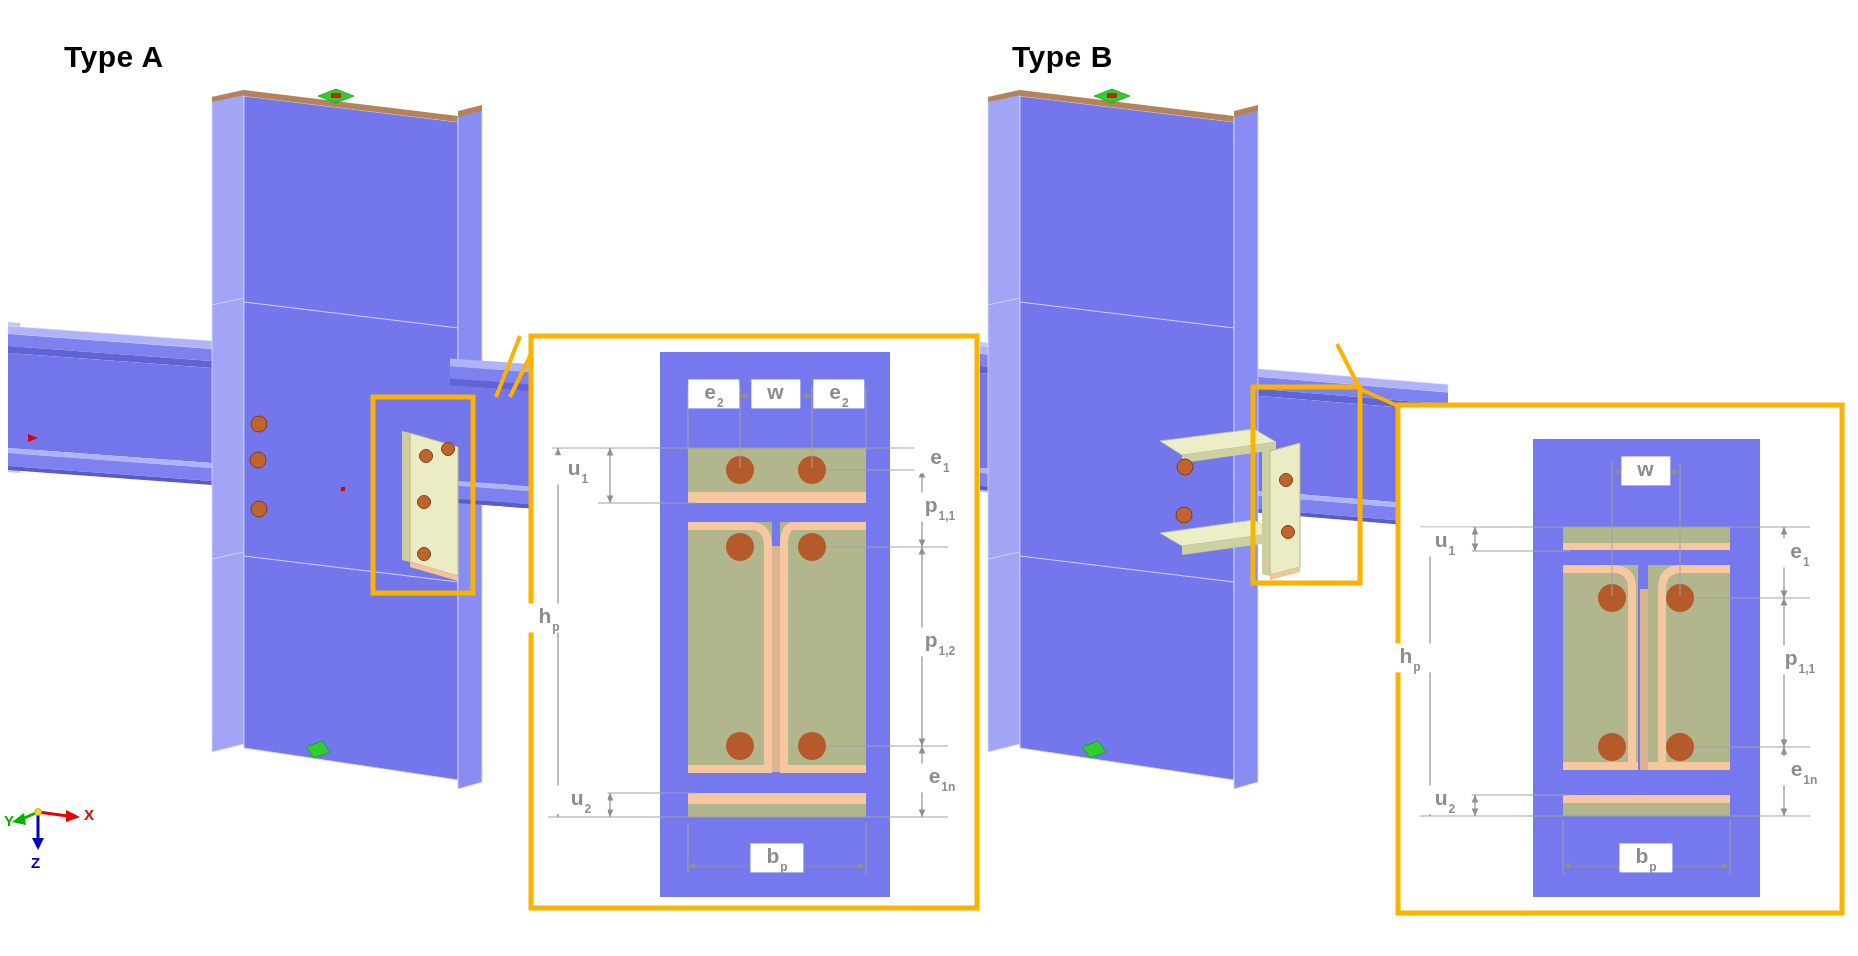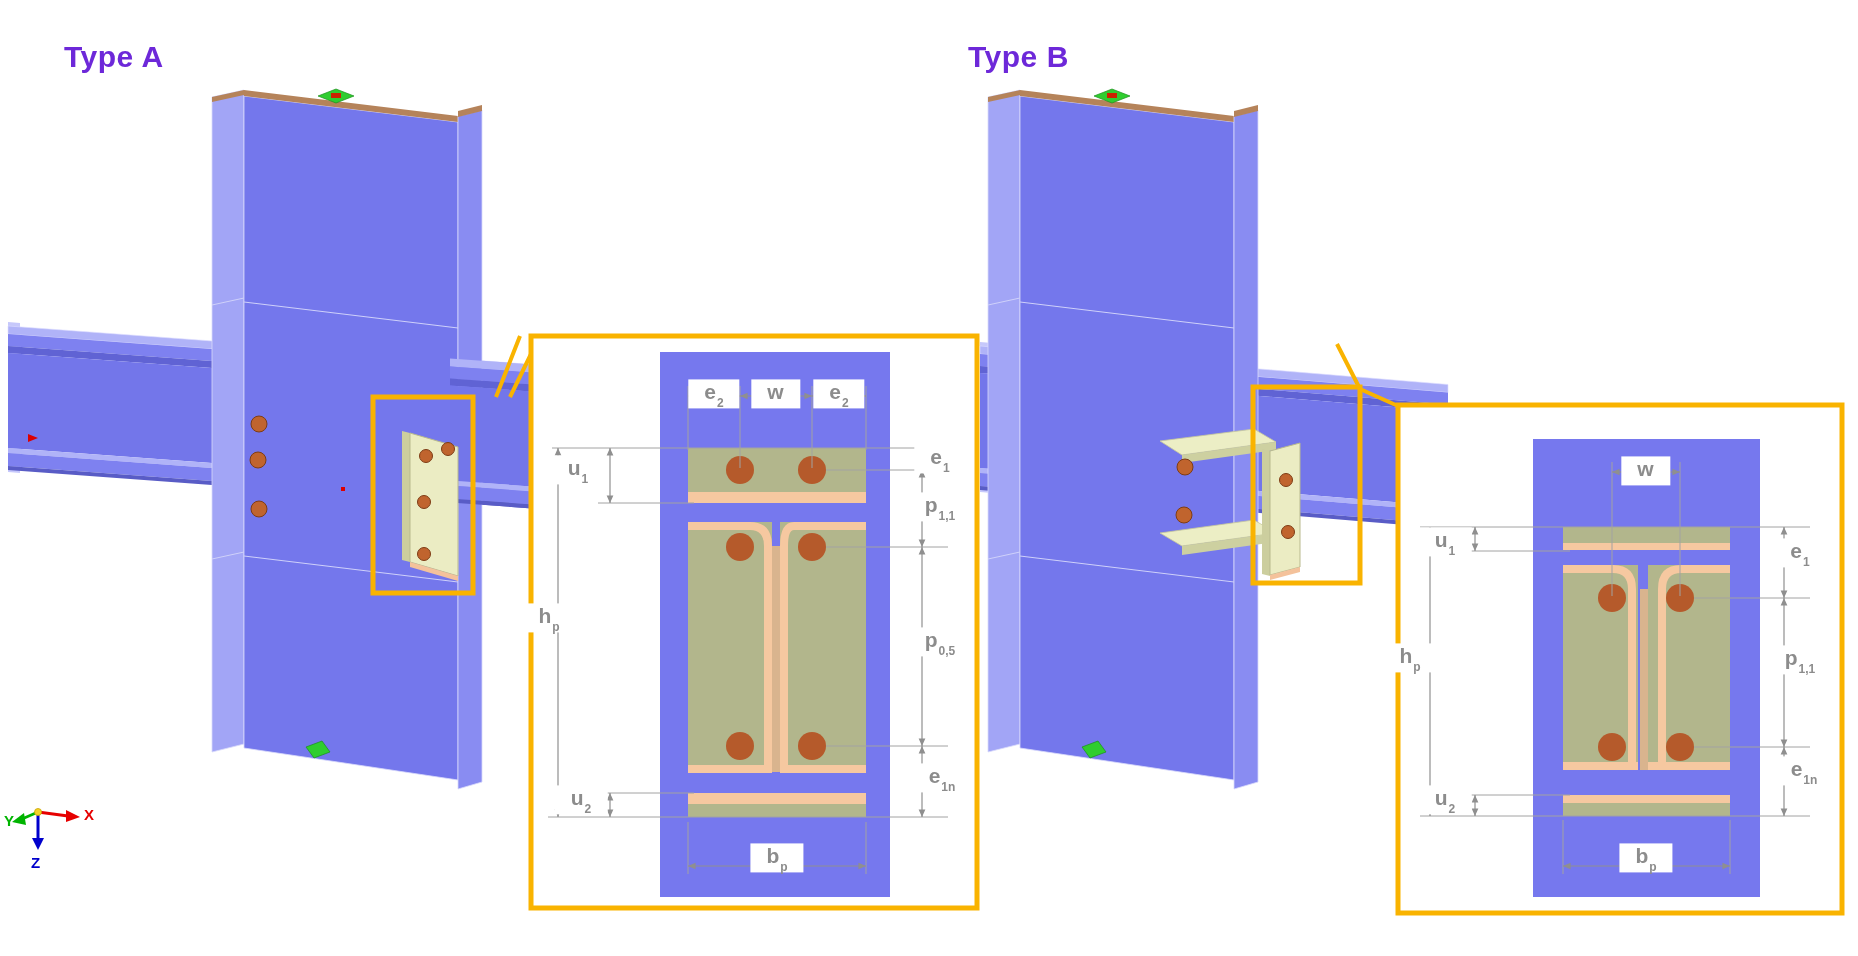--- a/index.html
+++ b/index.html
@@ -1,19 +1,19 @@
 <!DOCTYPE html>
 <html><head>
 <meta charset="utf-8">
 <style>
   html,body{margin:0;padding:0;background:#ffffff;}
   #stage{position:relative;width:1858px;height:956px;background:#ffffff;overflow:hidden;
          font-family:"Liberation Sans",sans-serif;}
   #scene{position:absolute;left:0;top:0;}
-  .model-title{position:absolute;font-size:30px;font-weight:bold;color:#6d28d9;letter-spacing:.5px;}
+  .model-title{position:absolute;font-size:30px;font-weight:bold;color:#000000;letter-spacing:.5px;}
   .dim-label{position:absolute;transform:translate(-50%,-50%);background:#ffffff;
              color:#8c8c8c;font-weight:bold;font-size:21px;line-height:1;
              padding:2px 16px;white-space:nowrap;}
   .dim-label sub{font-size:12px;position:relative;top:3px;margin-left:1px;font-weight:bold;}
   .axis-label{position:absolute;font-size:15px;font-weight:bold;}
   .axis-x{color:#e60000;} .axis-y{color:#00b400;} .axis-z{color:#0000cc;}
   .ext{stroke:#a2a2a2;stroke-width:1;fill:none;}
   .span{stroke:#8f8f8f;stroke-width:1.2;fill:none;
         marker-start:url(#ah);marker-end:url(#ah);}
   .callout{stroke:#f9b300;fill:none;}
@@ -232,31 +232,31 @@
     <polygon points="66,810 80,817 66,822" fill="#e60000"></polygon>
     <line x1="38" y1="812" x2="22" y2="819" stroke="#00b400" stroke-width="3"></line>
     <polygon points="24,813 12,822 26,825" fill="#00b400"></polygon>
     <line x1="38" y1="812" x2="38" y2="840" stroke="#0000cc" stroke-width="3"></line>
     <polygon points="32,838 38,850 44,838" fill="#0000cc"></polygon>
     <circle cx="38" cy="812" r="3.5" fill="#f5d327" stroke="#c8a300" stroke-width="0.8"></circle>
   </g>
 </svg>
 
 <div class="model-title" style="left:64px;top:40px;">Type A</div>
-<div class="model-title" style="left:968px;top:40px;">Type B</div>
+<div class="model-title" style="left:1012px;top:40px;">Type B</div>
 
 <div class="dim-label" style="left:714px;top:394px;"><span>e</span><sub>2</sub></div>
 <div class="dim-label" style="left:776px;top:394px;"><span>w</span><sub></sub></div>
 <div class="dim-label" style="left:839px;top:394px;"><span>e</span><sub>2</sub></div>
 <div class="dim-label" style="left:578px;top:470px;"><span>u</span><sub>1</sub></div>
 <div class="dim-label" style="left:549px;top:618px;"><span>h</span><sub>p</sub></div>
 <div class="dim-label" style="left:581px;top:800px;"><span>u</span><sub>2</sub></div>
 <div class="dim-label" style="left:940px;top:459px;"><span>e</span><sub>1</sub></div>
 <div class="dim-label" style="left:940px;top:507px;"><span>p</span><sub>1,1</sub></div>
-<div class="dim-label" style="left:940px;top:642px;"><span>p</span><sub>0,5</sub></div>
+<div class="dim-label" style="left:940px;top:642px;"><span>p</span><sub>1,2</sub></div>
 <div class="dim-label" style="left:942px;top:778px;"><span>e</span><sub>1n</sub></div>
 <div class="dim-label" style="left:777px;top:858px;"><span>b</span><sub>p</sub></div>
 
 <div class="dim-label" style="left:1646px;top:471px;"><span>w</span><sub></sub></div>
 <div class="dim-label" style="left:1445px;top:542px;"><span>u</span><sub>1</sub></div>
 <div class="dim-label" style="left:1410px;top:658px;"><span>h</span><sub>p</sub></div>
 <div class="dim-label" style="left:1445px;top:800px;"><span>u</span><sub>2</sub></div>
 <div class="dim-label" style="left:1800px;top:553px;"><span>e</span><sub>1</sub></div>
 <div class="dim-label" style="left:1800px;top:660px;"><span>p</span><sub>1,1</sub></div>
 <div class="dim-label" style="left:1804px;top:771px;"><span>e</span><sub>1n</sub></div>

